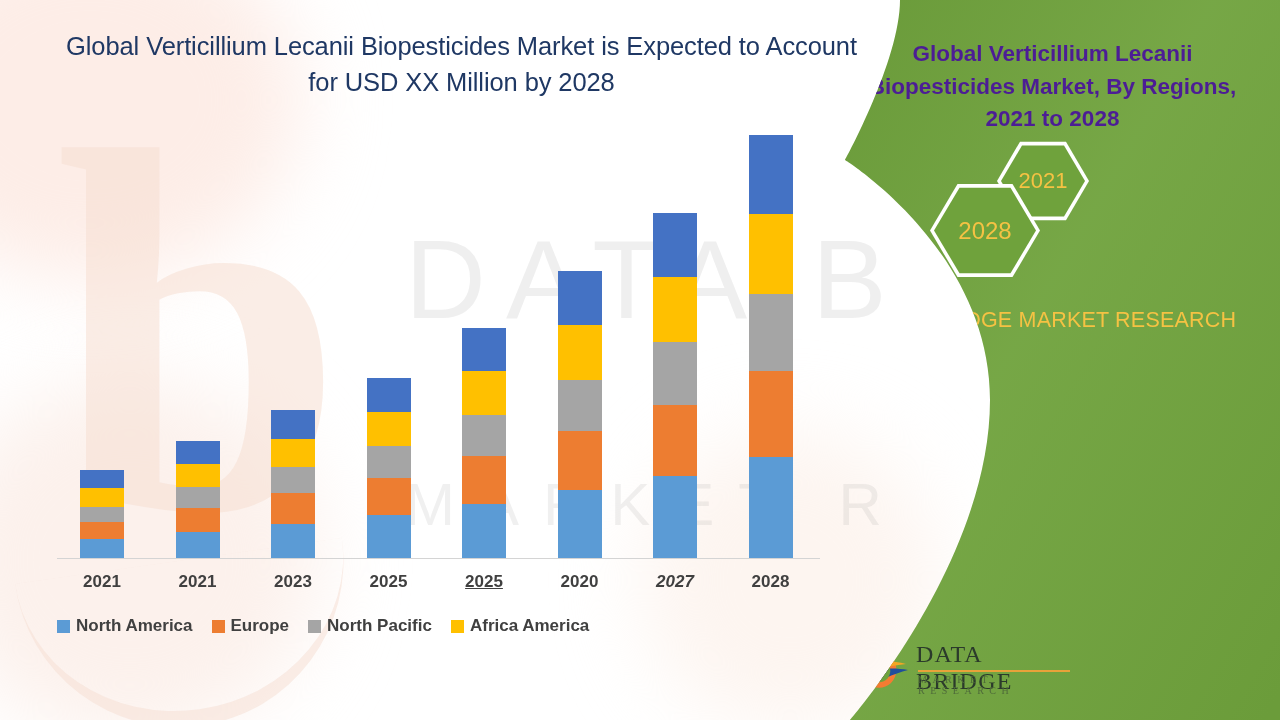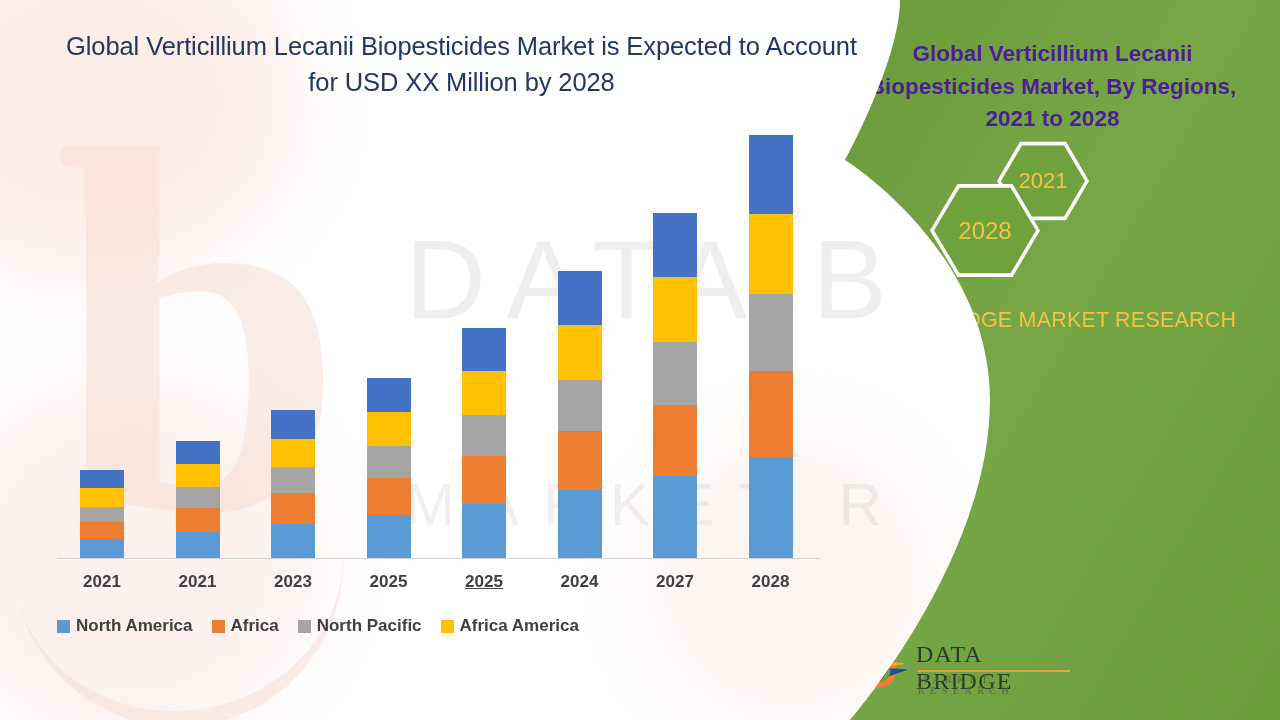--- a/index.html
+++ b/index.html
@@ -224,34 +224,34 @@
           <div class="seg" style="background: rgb(255, 192, 0); height: 79.935px;"></div>
           <div class="seg" style="background: rgb(68, 114, 196); height: 78.84px;"></div>
         </div>
       </div>
     <div class="xlabels" id="xlabels">
         <div class="xlab" style="left: -3px;">2021</div>
         <div class="xlab" style="left: 92.5px;">2021</div>
         <div class="xlab" style="left: 188px;">2023</div>
         <div class="xlab" style="left: 283.5px;">2025</div>
         <div class="xlab" style="left: 379px; text-decoration: underline;">2025</div>
-        <div class="xlab" style="left: 474.5px;">2024</div>
-        <div class="xlab" style="left: 570px;">2027</div>
+        <div class="xlab" style="left: 474.5px;">2020</div>
+        <div class="xlab" style="left: 570px; font-style: italic;">2027</div>
         <div class="xlab" style="left: 665.5px;">2028</div>
       </div>
   </div>
 
   <div class="legend" id="legend">
       <div class="lg-item">
         <span class="lg-swatch" style="background: rgb(91, 155, 213);"></span>
         <span class="lg-text">North America</span>
       </div>
       <div class="lg-item">
         <span class="lg-swatch" style="background: rgb(237, 125, 49);"></span>
-        <span class="lg-text">Africa</span>
+        <span class="lg-text">Europe</span>
       </div>
       <div class="lg-item">
         <span class="lg-swatch" style="background: rgb(165, 165, 165);"></span>
         <span class="lg-text">North Pacific</span>
       </div>
       <div class="lg-item">
         <span class="lg-swatch" style="background: rgb(255, 192, 0);"></span>
         <span class="lg-text">Africa America</span>
       </div>
     </div>

